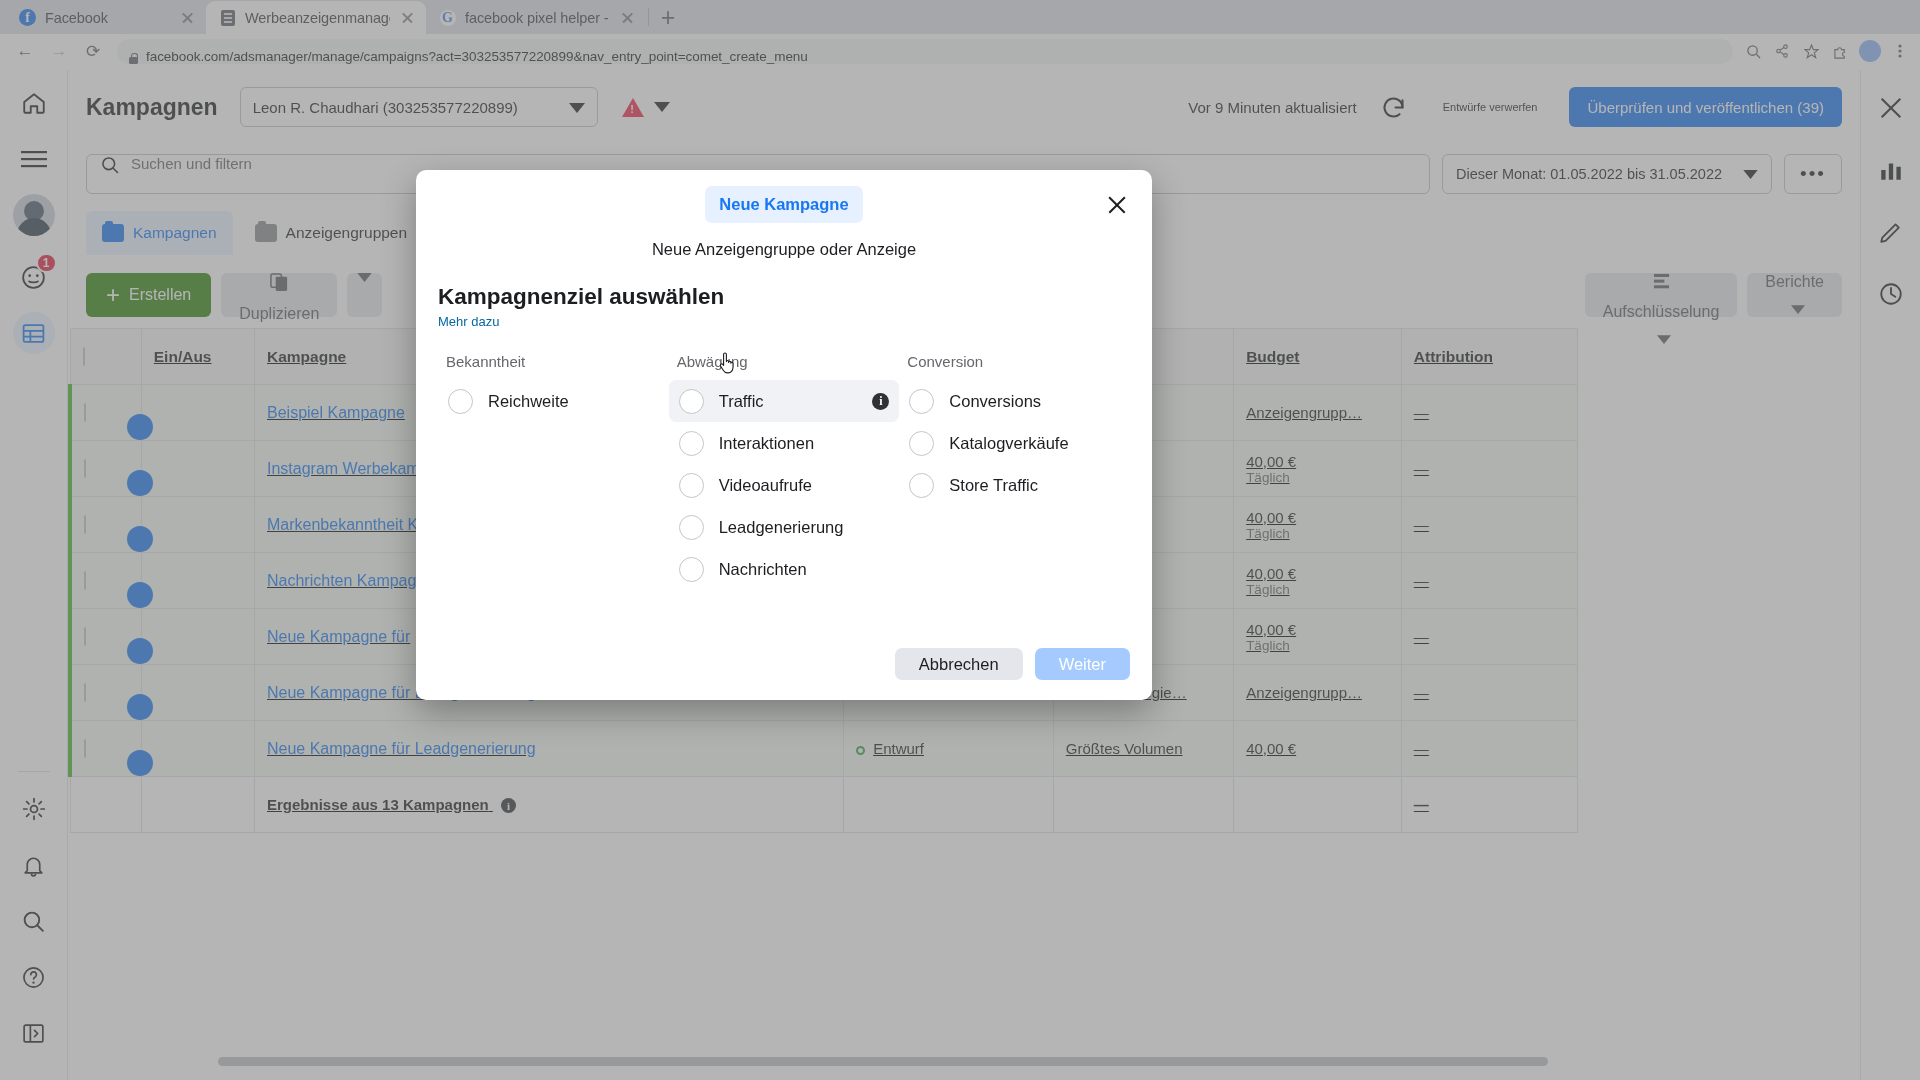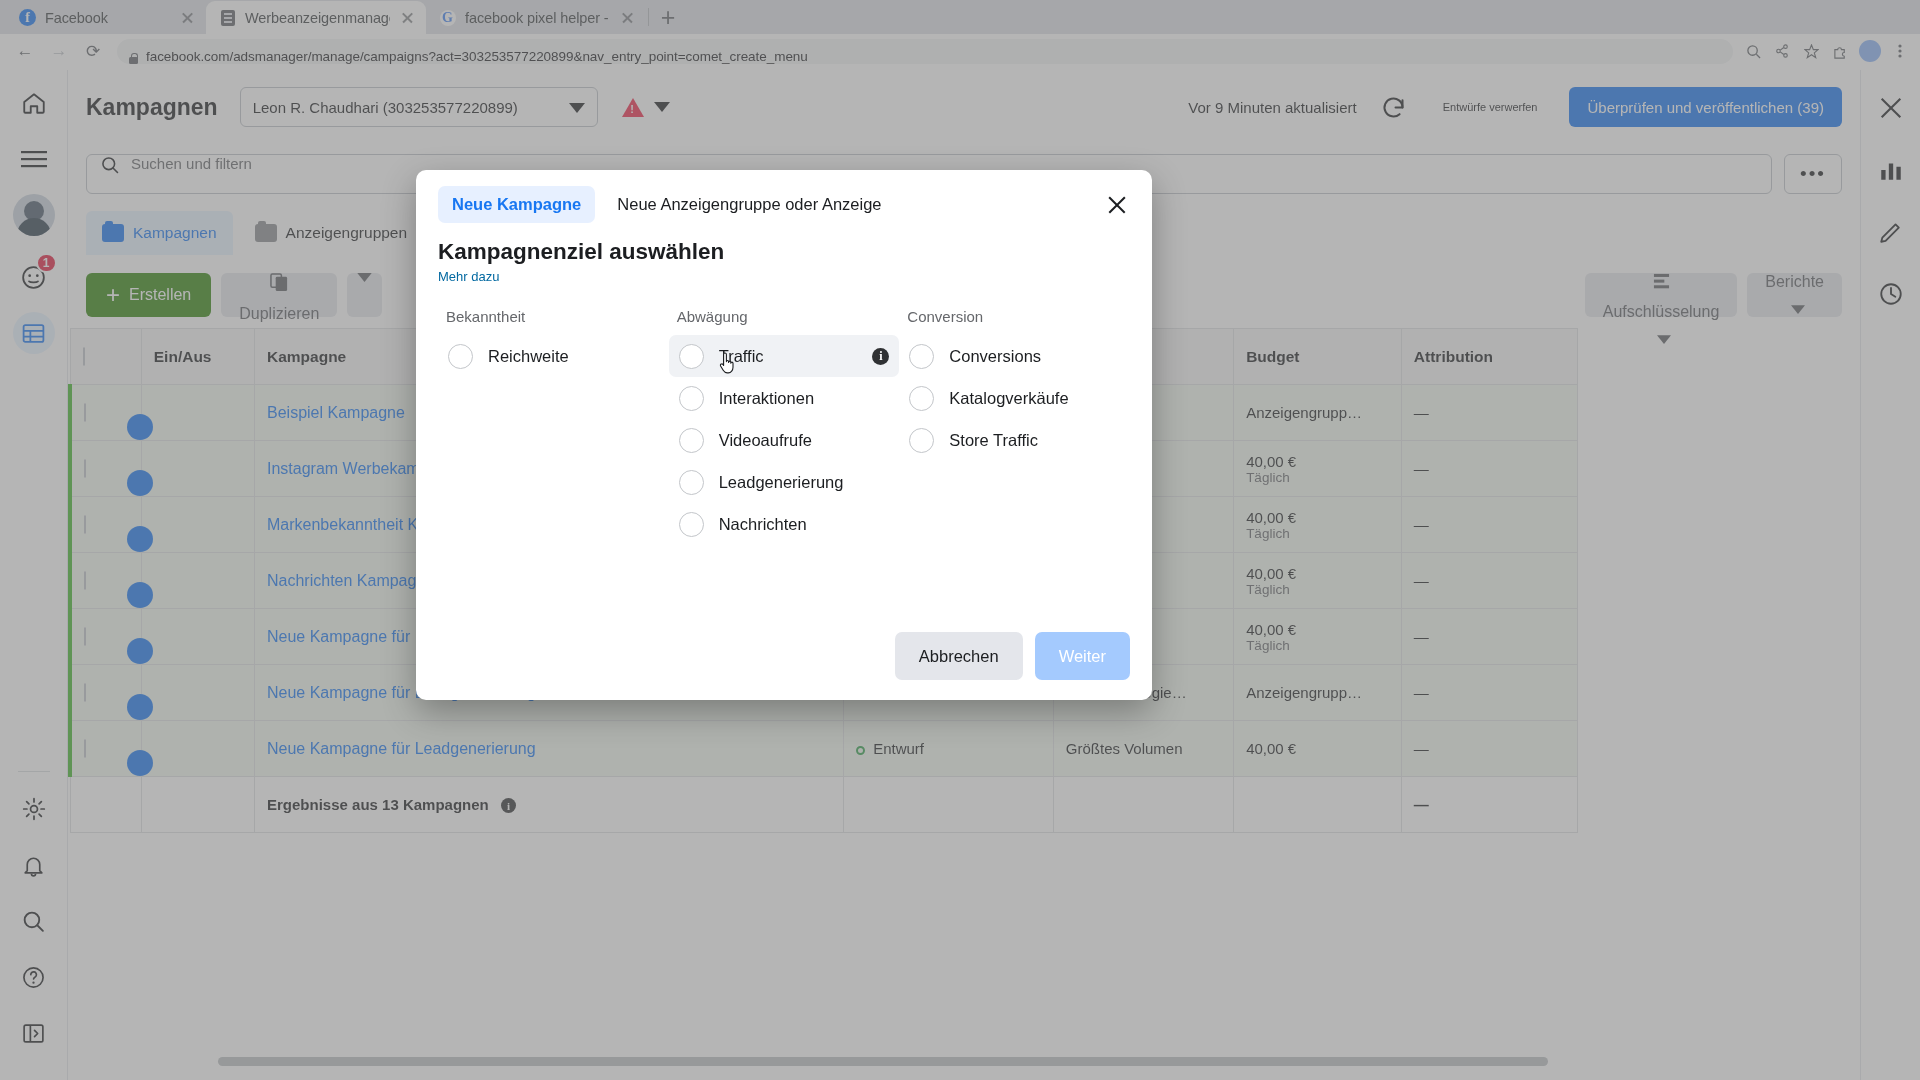--- a/index.html
+++ b/index.html
@@ -130,21 +130,21 @@
   .wtab .sq::after{ content:''; position:absolute; left:3px; top:-3px; width:8px; height:4px; border-radius:2px 2px 0 0; background:inherit;}
 
   
   .toolbar { position:absolute; left:68px; top:192px; right:60px; height:66px; display:flex; align-items:center; padding:0 18px; gap:10px; }
   .btn-green { height:44px; border-radius:6px; background:#31850d; color:#fff; display:flex; align-items:center; gap:9px; padding:0 20px; font-size:16px; font-weight:500;}
   .btn-gray { height:44px; border-radius:6px; background:#e4e6eb; color:#5b5e63; display:flex; align-items:center; gap:9px; padding:0 18px; font-size:16px;flex-direction:column;}
   .btn-gray.sm { padding:0 10px; }
   .tb-spacer { flex:1 1 auto; }
 
   
-  .tblwrap { position:absolute; left:68px; top:258px; right:60px; bottom:0; overflow:hidden; }
+  .tblwrap { position:absolute; left:68px; top:258px; right:60px; bottom:0; overflow:hidden;text-decoration:underline; }
   table.grid { border-collapse: collapse; width:1510px; table-layout:fixed; }
   table.grid th, table.grid td { border:1px solid #dddfe2; font-size:15px; color:#1c1e21; padding:0 12px; height:56px; text-align:left; vertical-align:middle;}
   table.grid th { background:#f5f6f7; font-weight:bold; font-size:15.5px; }
   .c-chk{width:68px;} .c-onoff{width:108px;} .c-camp{width:562px;} .c-status{width:200px;}
   .c-strat{width:172px;} .c-budget{width:160px;} .c-attr{width:168px;}
   .chk { width:26px; height:26px; border:1.5px solid #bec3c9; border-radius:5px; background:#fff; }
   .toggle { width:52px; height:28px; border-radius:14px; background:#cfd5dc; position:relative; }
   .toggle .knob{ position:absolute; right:1px; top:1px; width:26px; height:26px; border-radius:50%; background:#1877f2;}
   .camp-link { color:#1877f2; font-size:16px; white-space:nowrap; overflow:hidden; text-overflow:ellipsis; display:block;}
   .row-on td { background:#f1f8f0; }
@@ -163,40 +163,40 @@
   .rrail-ic { width:44px; height:44px; display:flex; align-items:center; justify-content:center; color:#1c1e21; }
 
   
   .scrim { position:absolute; left:0; top:0; width:1920px; height:1080px; background:rgba(120,120,120,0.55); }
 
   
   .modal {
     position:absolute; left:416px; top:170px; width:736px; height:530px;
     background:#fff; border-radius:10px; box-shadow:0 12px 34px rgba(0,0,0,.3); overflow:hidden;
   }
-  .modal-tabs { display:flex; align-items:center; padding:16px 22px 4px 22px; gap:8px; position:relative; }
+  .modal-tabs { display:flex; align-items:center; padding:16px 22px 4px 22px; gap:8px; position:relative;flex-direction:column; }
   .mtab { font-size:16.5px; padding:9px 14px; border-radius:7px; color:#1c1e21; }
   .mtab.sel { background:#e7f0ff; color:#1877f2; font-weight:bold; }
   .modal-close { position:absolute; right:20px; top:20px; width:30px; height:30px; display:flex; align-items:center; justify-content:center; }
   .modal-close::before,.modal-close::after{content:''; position:absolute; left:4px; top:14px; width:22px; height:1.8px; background:#1c1e21;}
   .modal-close::before{transform:rotate(45deg);} .modal-close::after{transform:rotate(-45deg);}
   .modal-body { padding: 12px 22px 0 22px; }
   .modal-h1 { font-size:22.5px; font-weight:bold; color:#1c1e21; margin-bottom:4px; }
   .modal-link { font-size:13px; color:#0369a1; }
   .cols { display:flex; margin-top:24px; gap:0; }
   .col { width:232px; }
   .col-title { font-size:15px; color:#65676b; margin-bottom:10px; padding-left:8px; }
   .opt { display:flex; align-items:center; gap:15px; height:42px; border-radius:7px; padding:0 10px; }
   .opt.hover { background:#f0f2f5; }
   .radio { width:25px; height:25px; border-radius:50%; border:1.3px solid #c3c6ca; background:#fff; flex:0 0 25px;}
   .opt-lbl { font-size:16.5px; color:#1c1e21; flex:1 1 auto; position:relative; }
   .info-ic { width:17px; height:17px; border-radius:50%; background:#2f3133; color:#fff; font-size:12px; font-weight:bold;
              display:flex; align-items:center; justify-content:center; font-family:"Liberation Serif", serif; flex:0 0 17px;}
   .modal-foot { position:absolute; right:22px; bottom:20px; display:flex; gap:12px; }
-  .foot-btn { height:48px; padding:0 24px; border-radius:7px; display:flex; align-items:center; font-size:16.5px; }
+  .foot-btn { height:32px; padding:0 24px; border-radius:7px; display:flex; align-items:center; font-size:16.5px; }
   .foot-cancel { background:#e4e6eb; color:#1c1e21; }
   .foot-next { background:#a4cafe; color:#fff; }
 
   
   .cursor { position:absolute; left:719px; top:352px; width:18px; height:22px; pointer-events:none; }
 </style>
 </head>
 <body>
 
 <div class="browser">
@@ -447,20 +447,28 @@
 
     <div class="searchrow">
       <div class="searchbox">
         <span>
           <svg width="20" height="20" viewBox="0 0 24 24">
               <circle cx="10.5" cy="10.5" r="7" fill="none" stroke="#1c1e21" stroke-width="1.9"></circle>
               <line x1="15.6" y1="15.6" x2="21" y2="21" stroke="#1c1e21" stroke-width="1.9" stroke-linecap="round"></line>
             </svg>
         </span>
         <span>Suchen und filtern</span>
+      </div>
+      <div class="dateboxwrap">
+        <span style="flex:1 1 auto;">Dieser Monat: 01.05.2022 bis 31.05.2022</span>
+        <span>
+          <svg width="15" height="9" viewBox="0 0 16 10">
+              <polygon points="0,0 16,0 8,10" fill="#1c1e21"></polygon>
+            </svg>
+        </span>
       </div>
       <div class="more-btn">•••</div>
     </div>
 
     <div class="tabsrow">
       <div class="wtab sel">
         <span class="sq"></span>
         <span>Kampagnen</span>
       </div>
       <div class="wtab">

